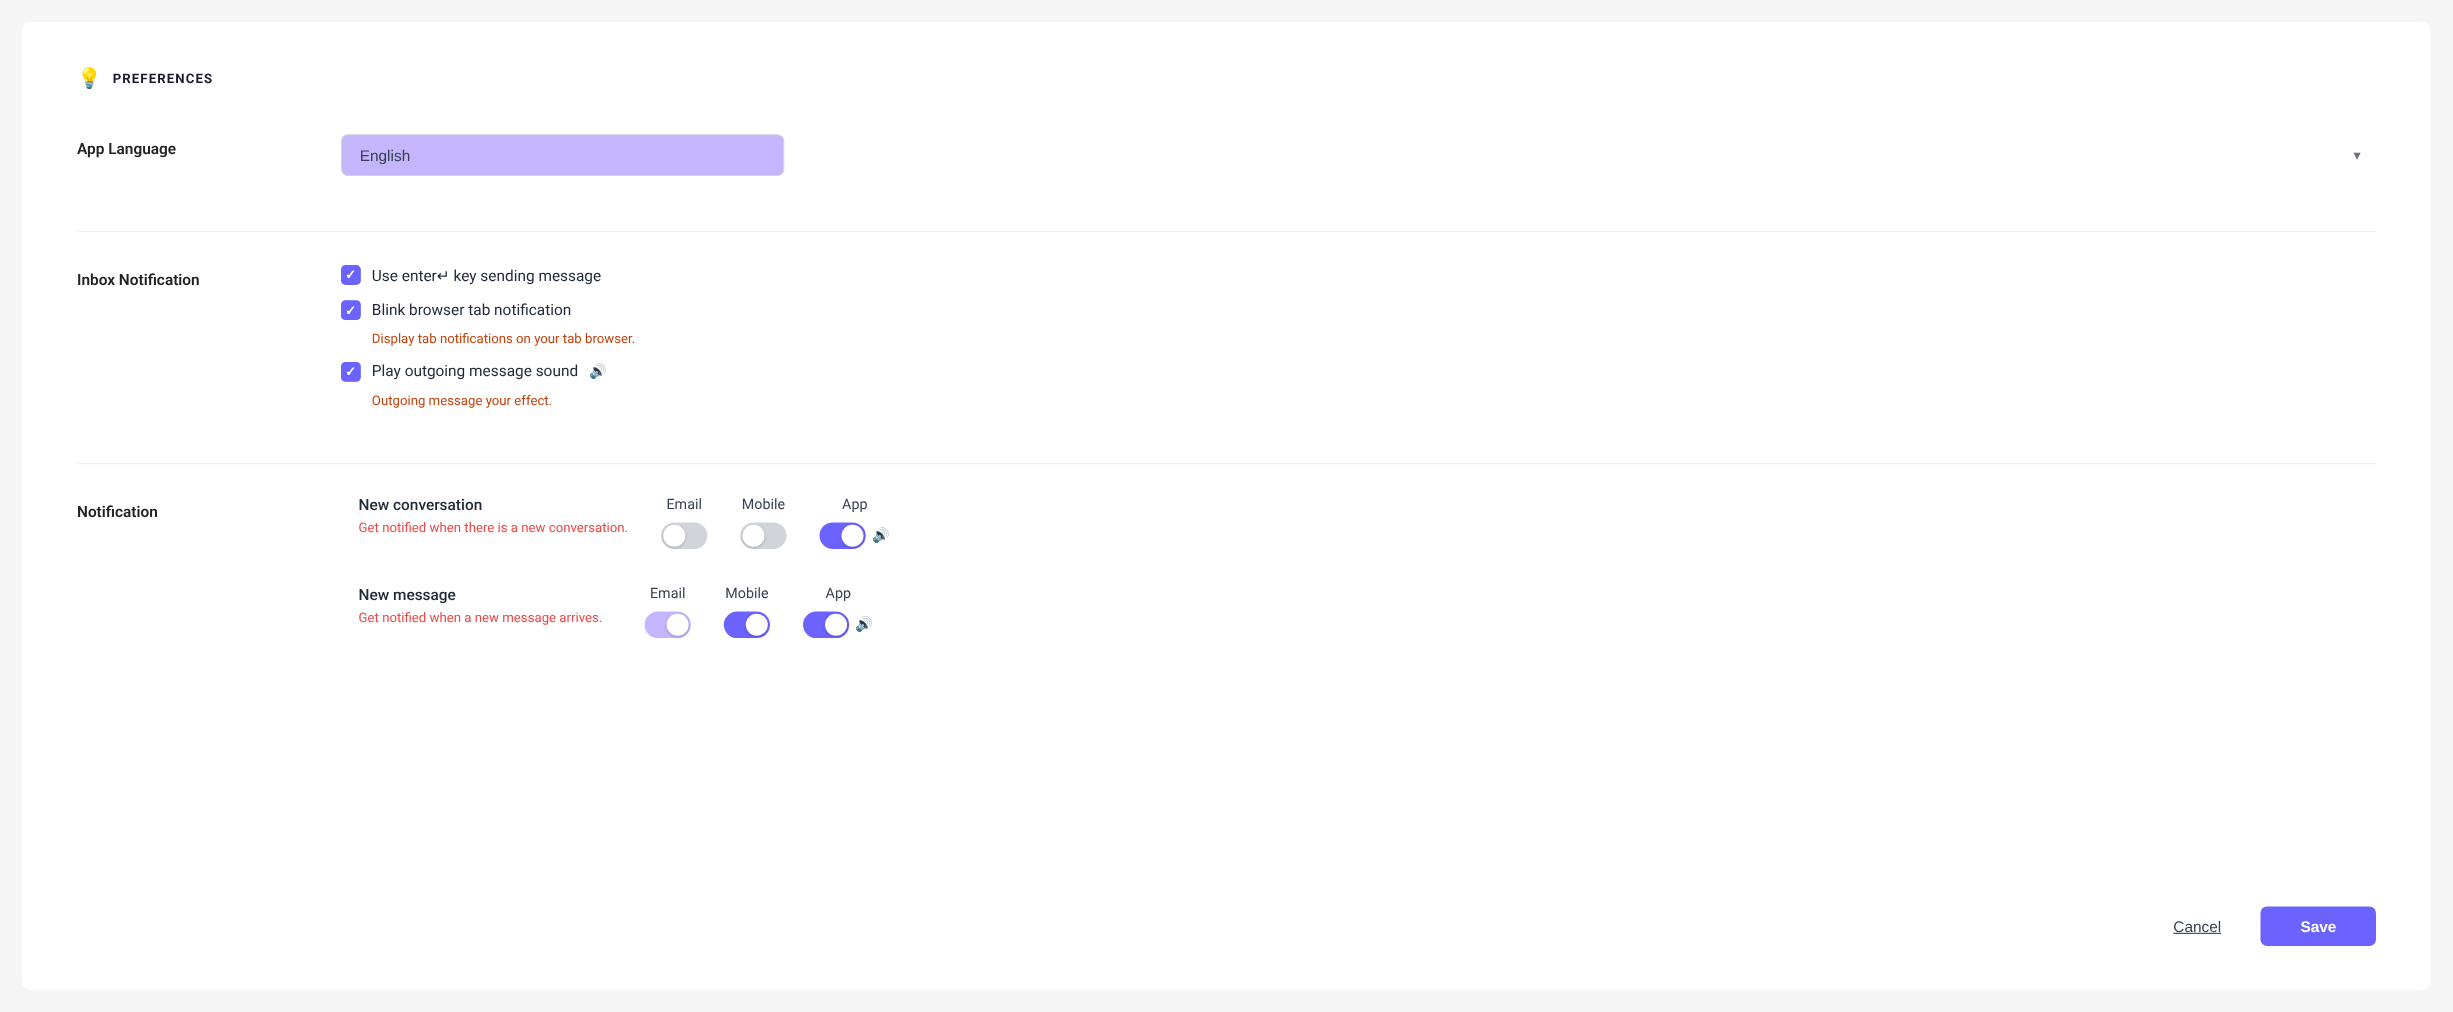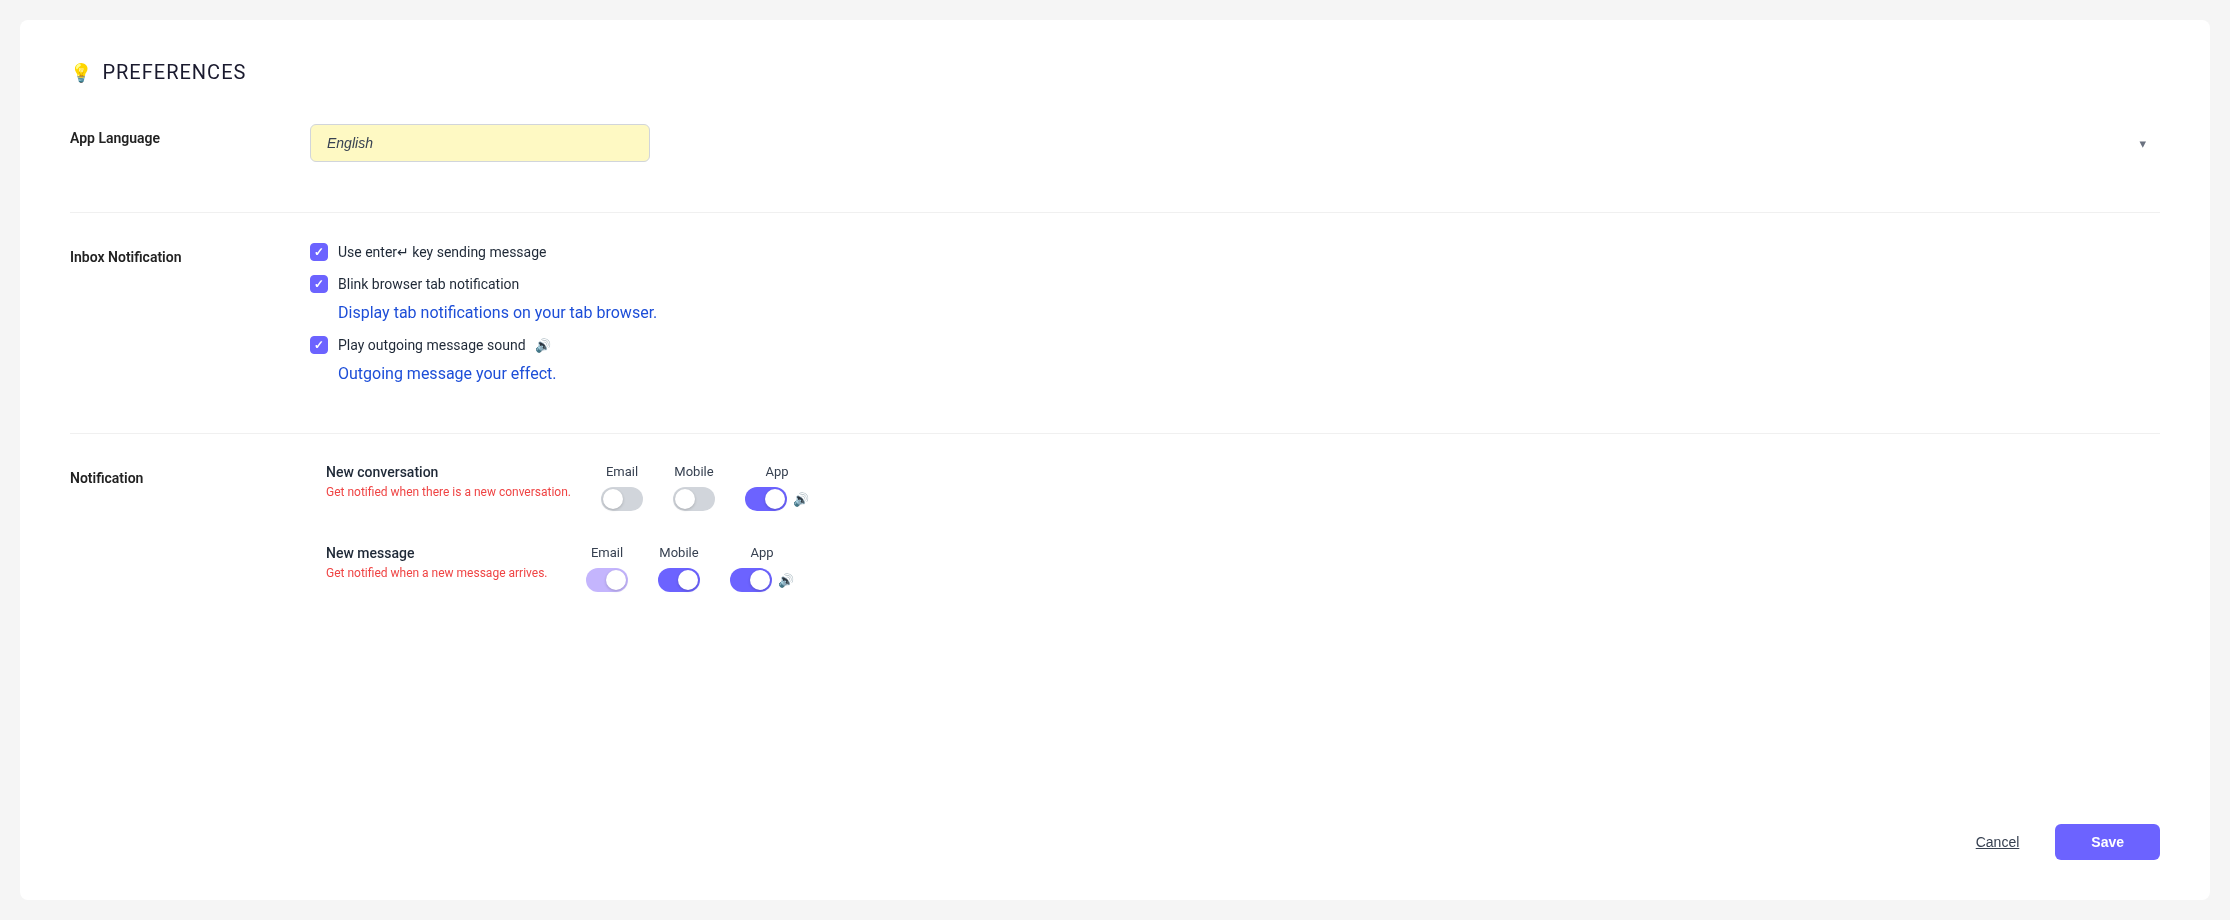--- a/index.html
+++ b/index.html
@@ -20,22 +20,22 @@
       flex-direction: column;
       position: relative;
     }
     .page-header {
       display: flex;
       align-items: center;
       gap: 10px;
       margin-bottom: 40px;
     }
     .page-title {
-      font-size: 20px;
-      font-weight: 400;
+      font-size: 12px;
+      font-weight: 700;
       letter-spacing: 1px;
       color: #1a1a2e;
     }
     .bulb-icon {
       font-size: 18px;
       color: #1a1a2e;
     }
     .settings-section {
       display: flex;
       gap: 60px;
@@ -57,26 +57,25 @@
     }
     
     .lang-select {
       appearance: none;
       -webkit-appearance: none;
       border: 1px solid #d1d5db;
       border-radius: 6px;
       padding: 10px 40px 10px 16px;
       font-size: 14px;
       color: #374151;
-      background: #fef9c3;
-      width: 340px;
+      background: #c4b5fd;
+      width: 403px;
       cursor: pointer;
       background-image: none;
       position: relative;
-      font-style: italic;
     }
     .select-wrapper {
       position: relative;
       display: inline-block;
     }
     .select-wrapper::after {
       content: '▾';
       position: absolute;
       right: 14px;
       top: 50%;
@@ -116,22 +115,22 @@
       content: '✓';
       color: #fff;
       font-size: 12px;
       font-weight: 700;
     }
     .checkbox-label {
       font-size: 14px;
       color: #1f2937;
     }
     .checkbox-sublabel {
-      font-size: 16px;
-      color: #1d4ed8;
+      font-size: 12px;
+      color: #c2410c;
       margin-left: 28px;
     }
     .sound-icon {
       font-size: 13px;
       color: #6b7280;
     }
     
     .notification-row {
       display: flex;
       align-items: flex-start;

